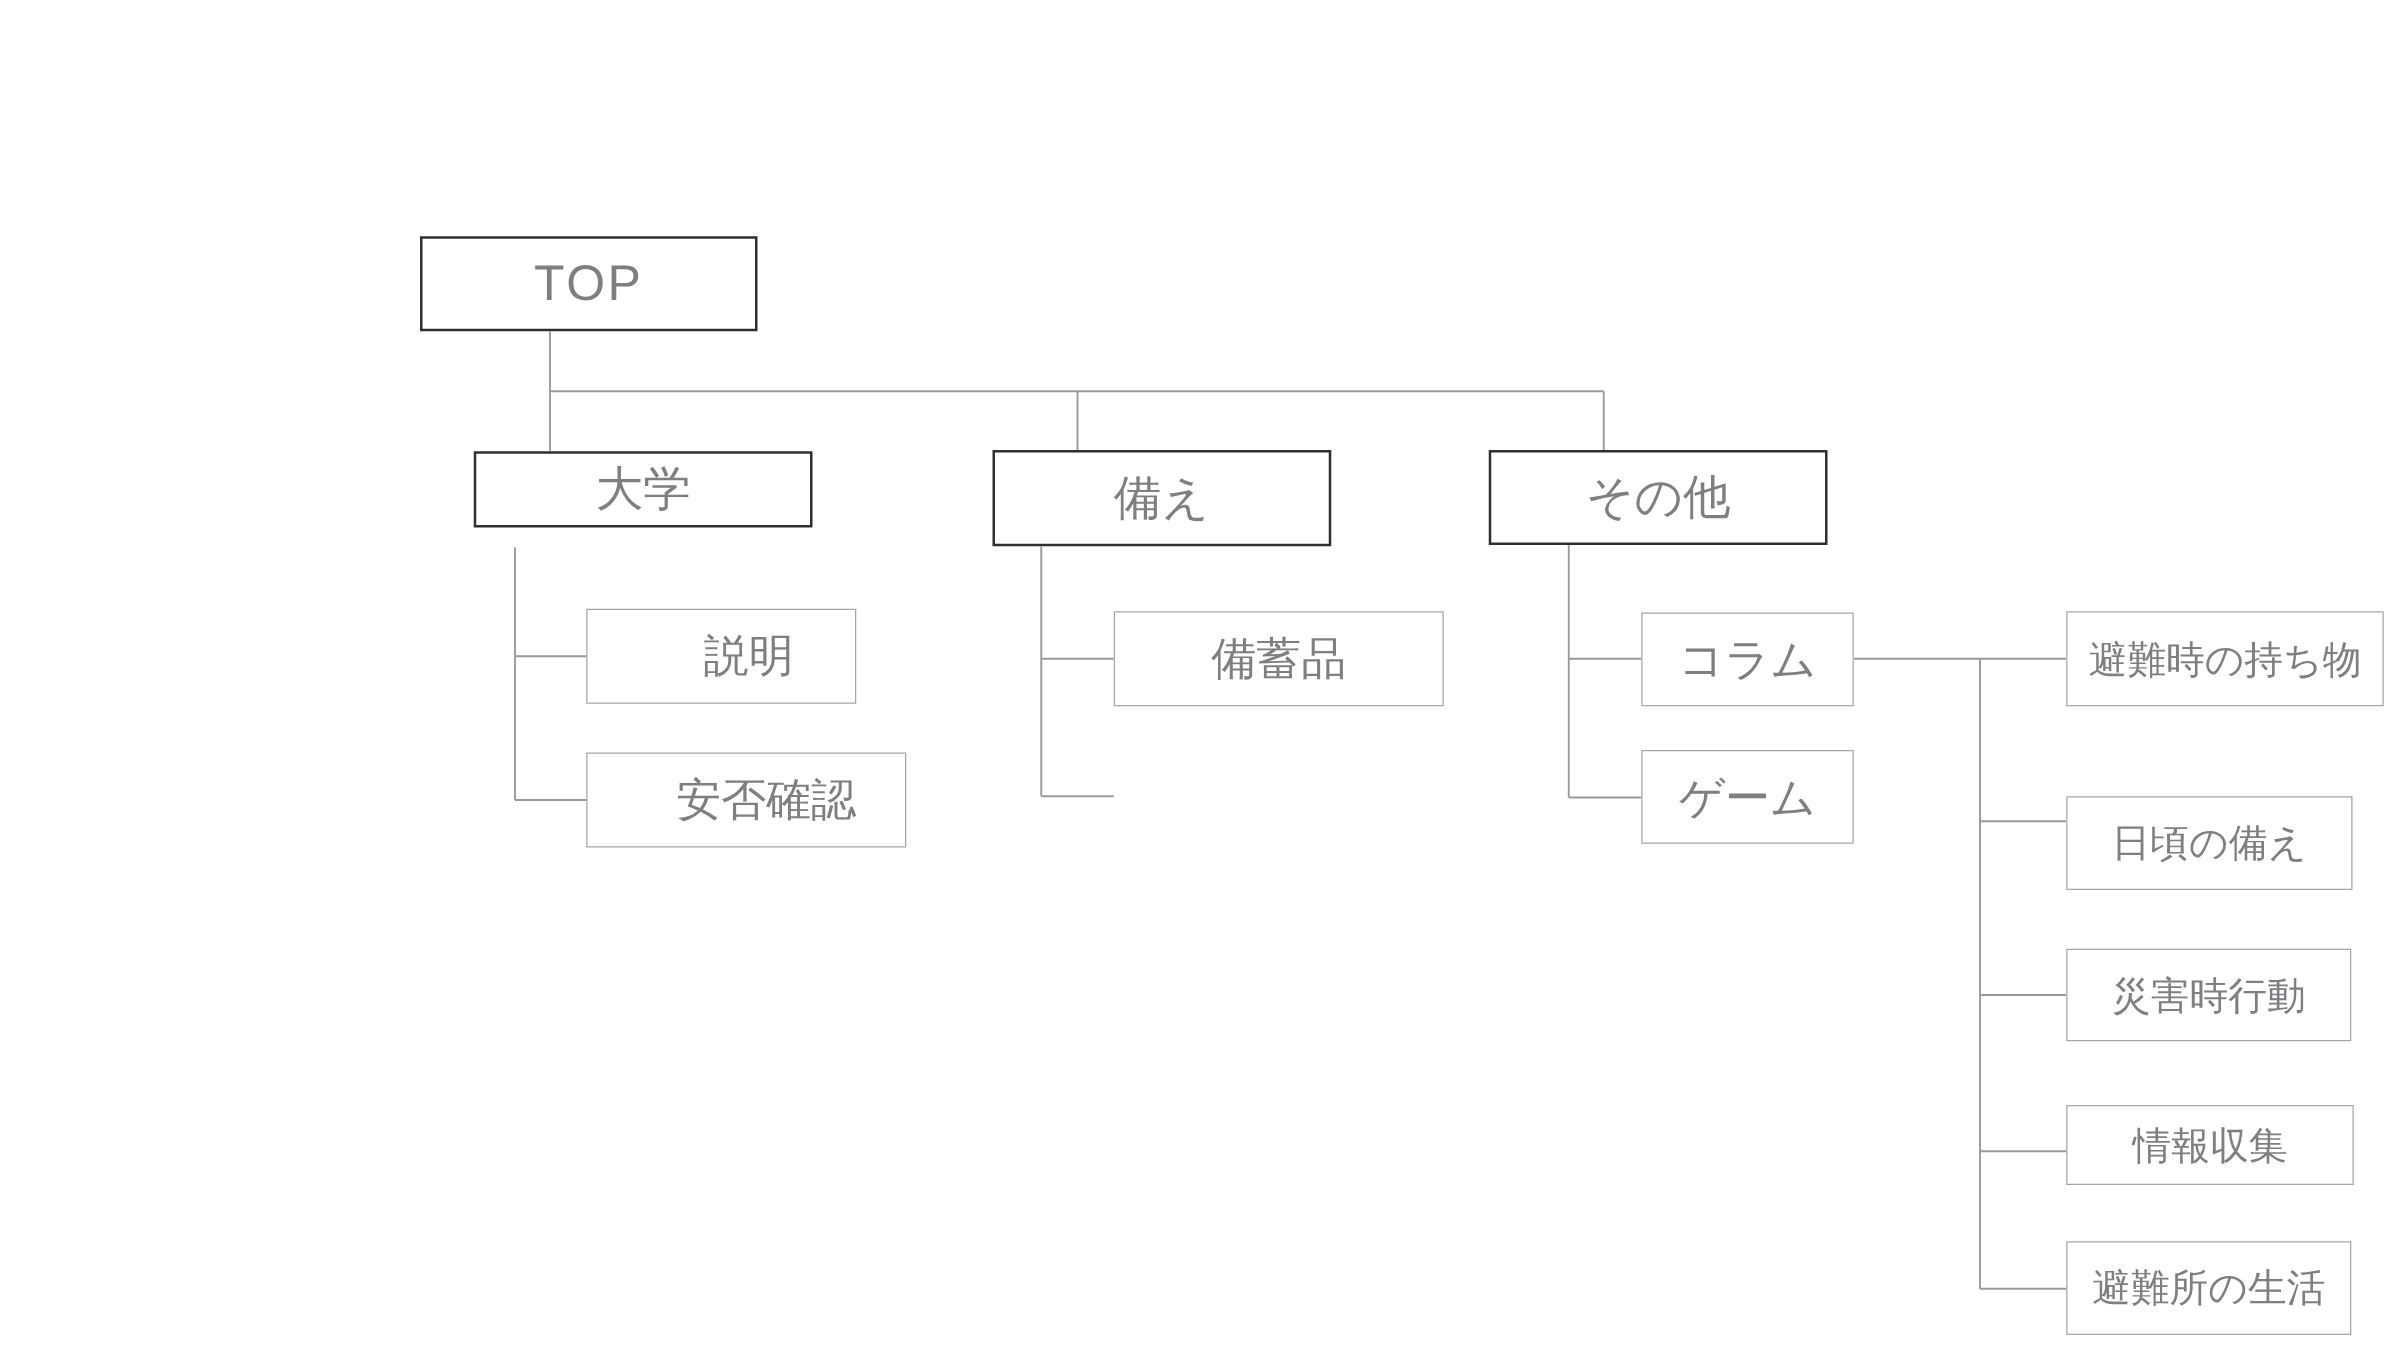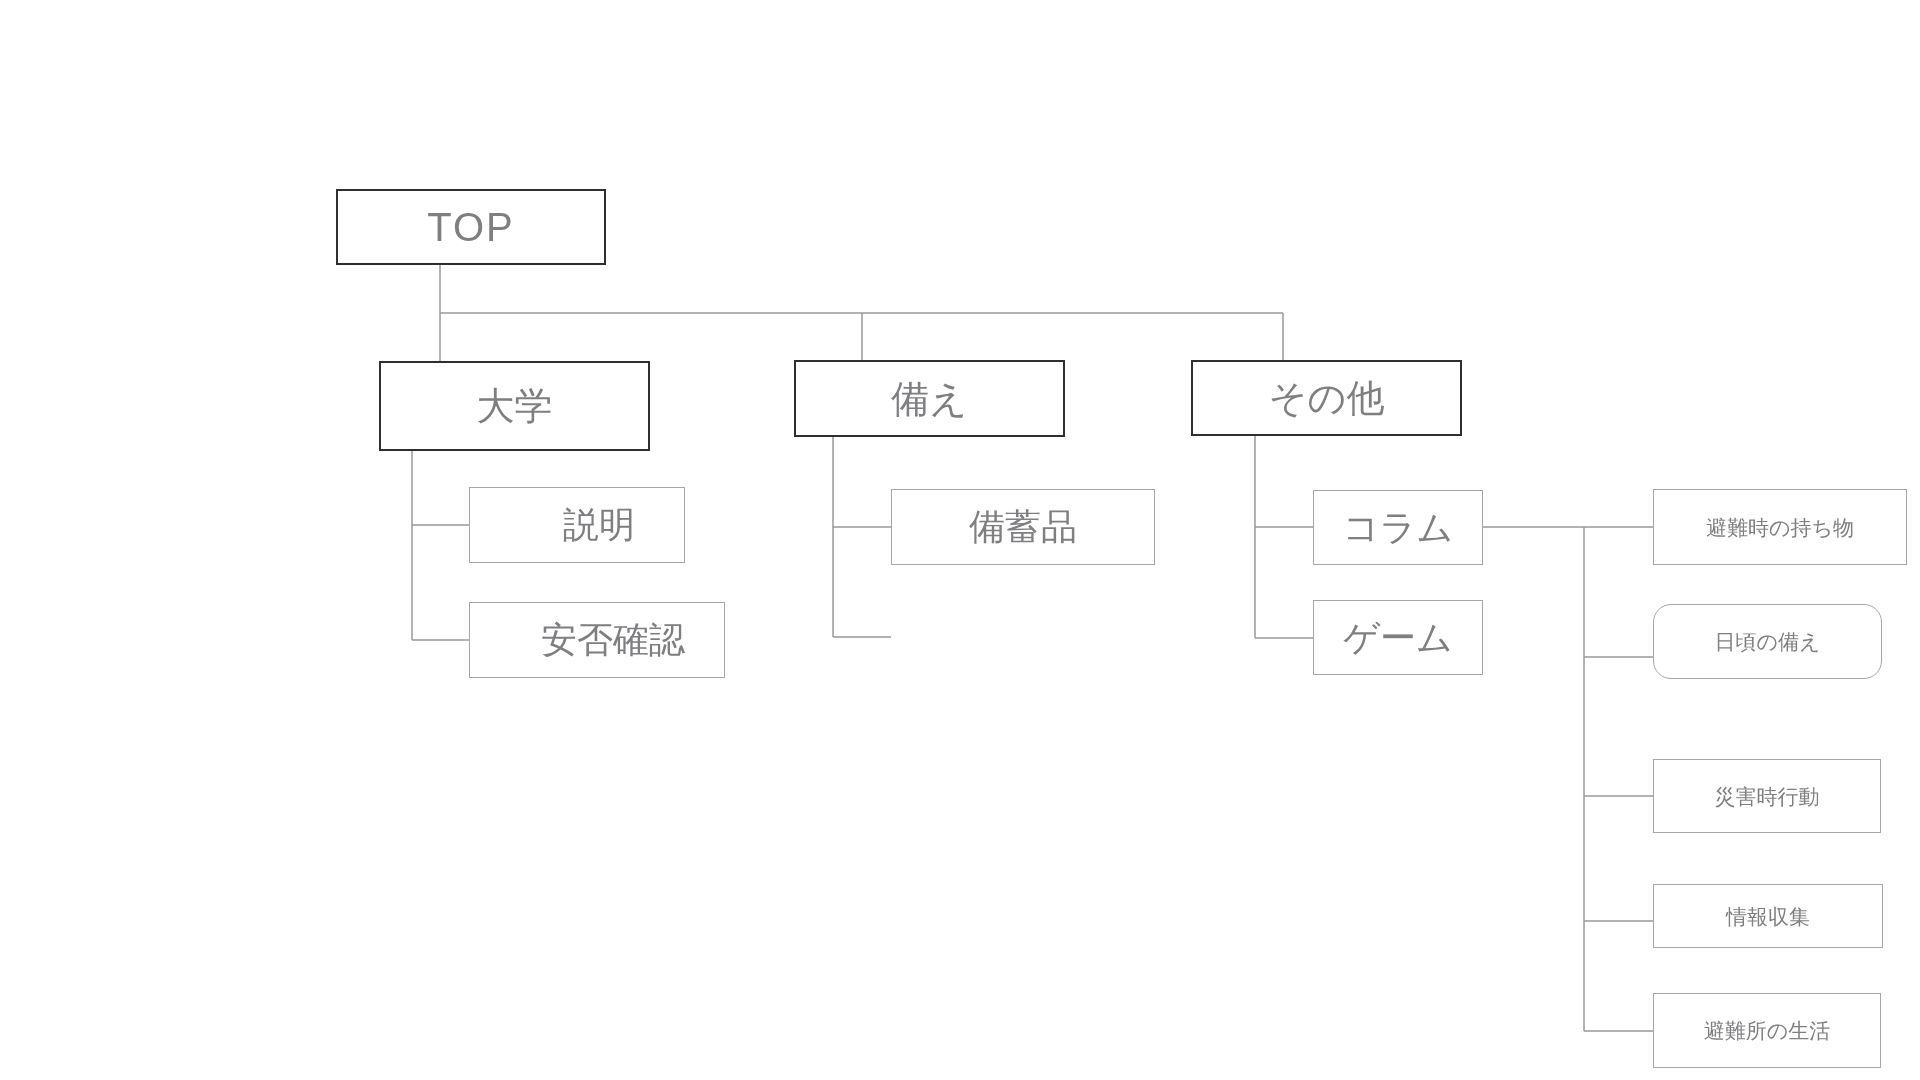--- a/index.html
+++ b/index.html
@@ -35,21 +35,21 @@
     justify-content:center;
     color:var(--text);
     z-index:2;
     white-space:nowrap;
     cursor:default;
     line-height:1;
   }
   .lvl1{border:2.5px solid var(--dark-border);font-size:40px;letter-spacing:2px;}
   .lvl2{border:2px solid var(--dark-border);font-size:38px;}
   .lvl3{border:1.5px solid var(--light-border);font-size:36px;}
-  .lvl4{border:1.5px solid var(--light-border);font-size:21px;}
+  .lvl4{border:1.5px solid var(--light-border);font-size:31px;}
 </style>
 </head>
 <body>
 
 <div class="stage">
 
   <svg class="connectors" viewBox="0 0 1920 1080" xmlns="http://www.w3.org/2000/svg">
 
     <path d="M440 265 V361"></path>
     <path d="M440 313 H1283"></path>
@@ -71,31 +71,31 @@
     <path d="M1483 527 H1653"></path>
     <path d="M1584 527 V1031"></path>
     <path d="M1584 657 H1653"></path>
     <path d="M1584 796 H1653"></path>
     <path d="M1584 921 H1653"></path>
     <path d="M1584 1031 H1653"></path>
   </svg>
 
   <div class="node lvl1" style="left:336px;top:189px;width:270px;height:76px;">TOP</div>
 
-  <div class="node lvl2" style="left:379px;top:361px;width:271px;height:90px;">大学</div>
+  <div class="node lvl2" style="left:379px;top:361px;width:271px;height:61px;">大学</div>
   <div class="node lvl2" style="left:794px;top:360px;width:271px;height:77px;">備え</div>
   <div class="node lvl2" style="left:1191px;top:360px;width:271px;height:76px;">その他</div>
 
   <div class="node lvl3" style="left:469px;top:487px;width:216px;height:76px;padding-left:44px;">説明</div>
   <div class="node lvl3" style="left:469px;top:602px;width:256px;height:76px;padding-left:32px;">安否確認</div>
 
   <div class="node lvl3" style="left:891px;top:489px;width:264px;height:76px;">備蓄品</div>
 
   <div class="node lvl3" style="left:1313px;top:490px;width:170px;height:75px;">コラム</div>
   <div class="node lvl3" style="left:1313px;top:600px;width:170px;height:75px;">ゲーム</div>
 
   <div class="node lvl4" style="left:1653px;top:489px;width:254px;height:76px;">避難時の持ち物</div>
-  <div class="node lvl4" style="left:1653px;top:604px;width:229px;height:75px;border-radius:18px;">日頃の備え</div>
+  <div class="node lvl4" style="left:1653px;top:637px;width:229px;height:75px;">日頃の備え</div>
   <div class="node lvl4" style="left:1653px;top:759px;width:228px;height:74px;">災害時行動</div>
   <div class="node lvl4" style="left:1653px;top:884px;width:230px;height:64px;">情報収集</div>
   <div class="node lvl4" style="left:1653px;top:993px;width:228px;height:75px;">避難所の生活</div>
 
 </div>
 
 </body></html>

